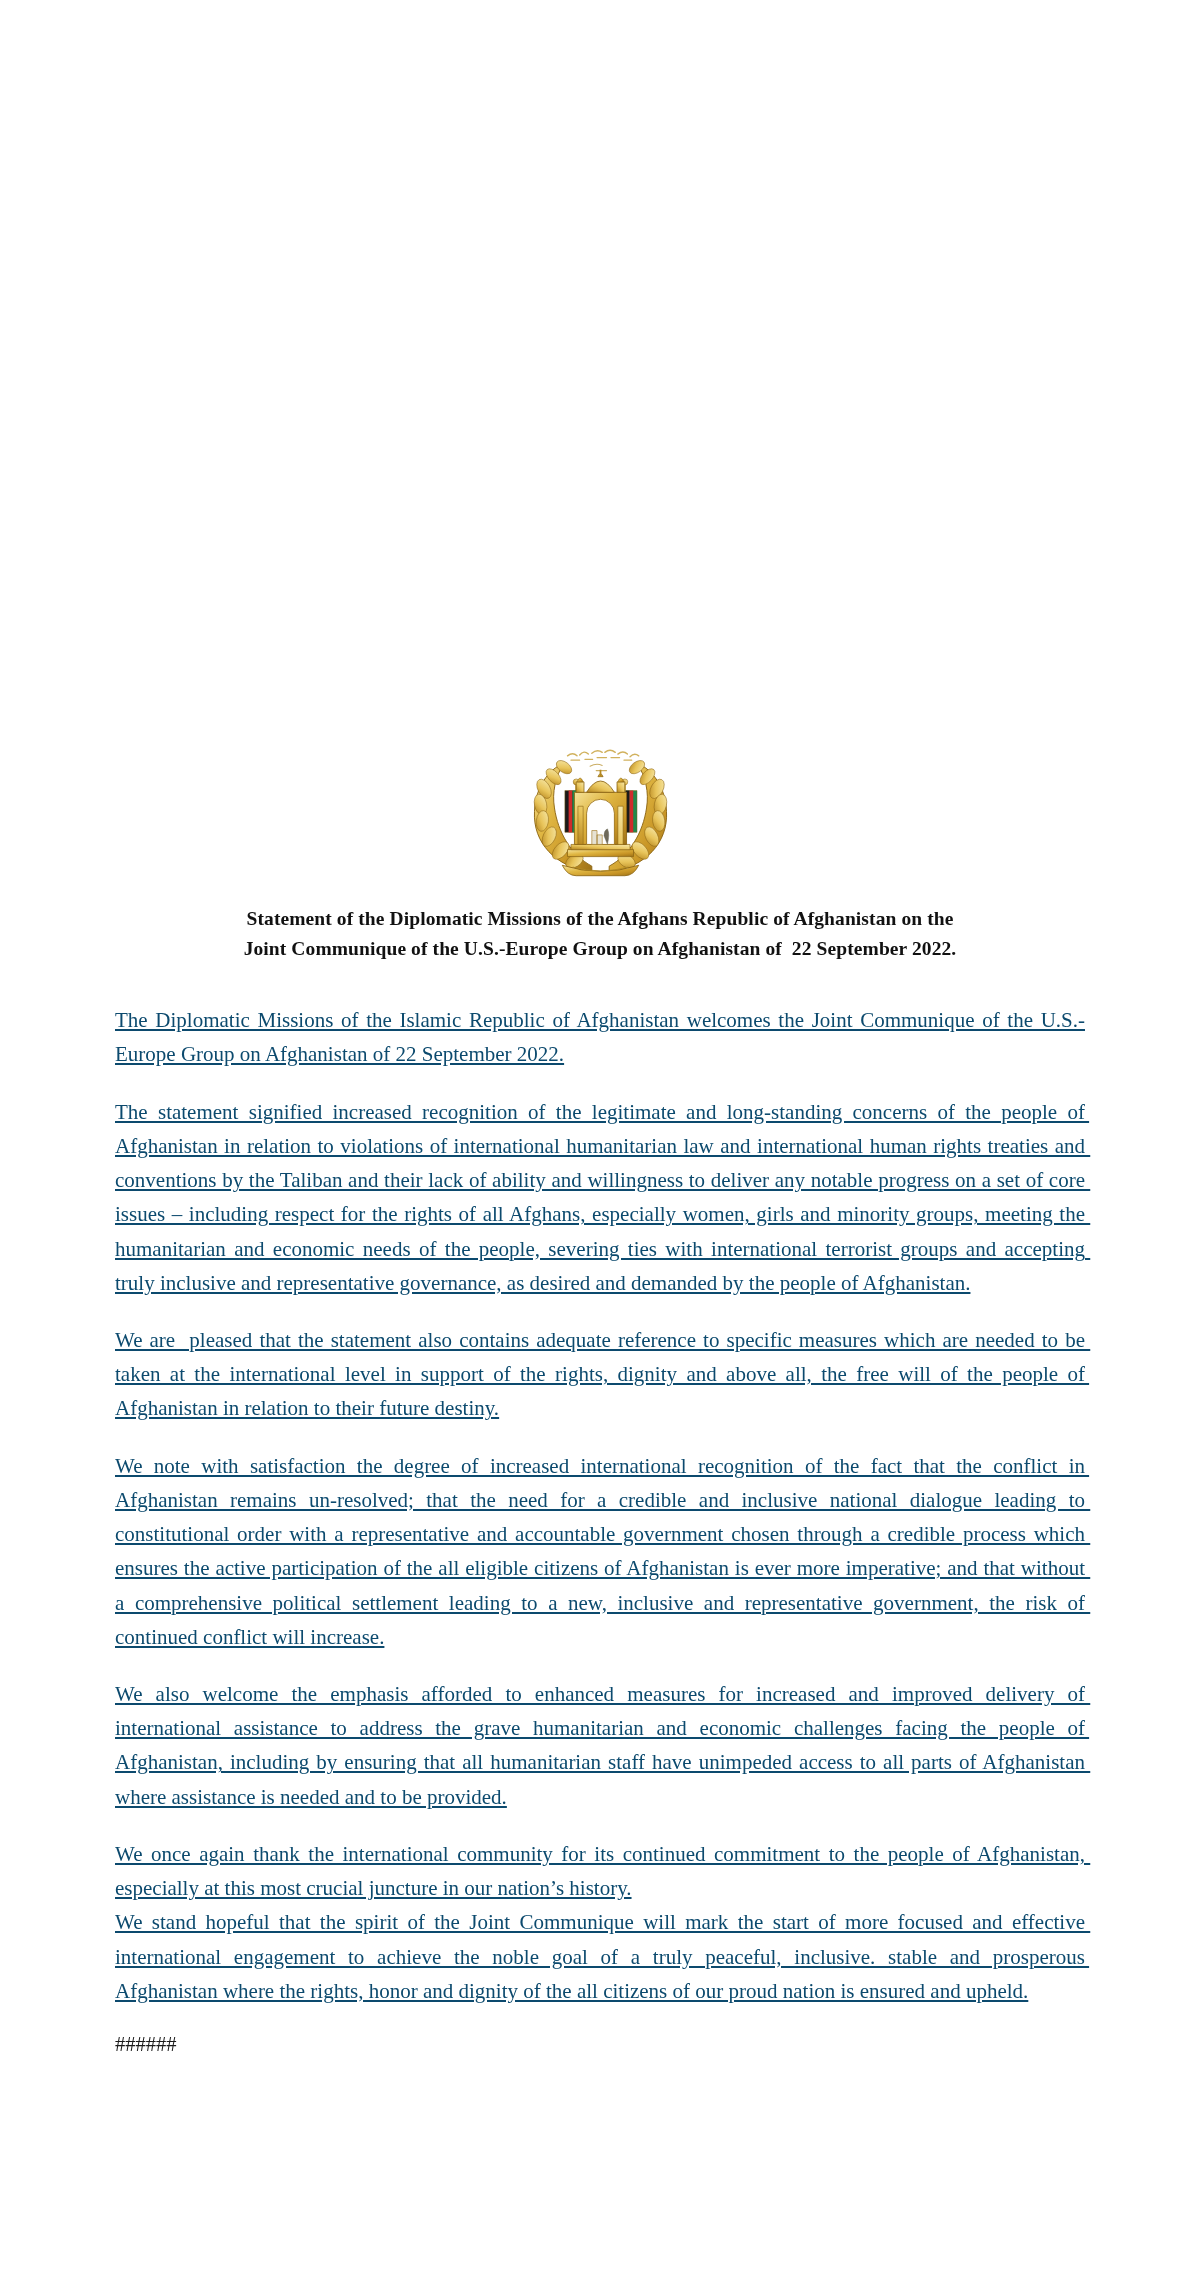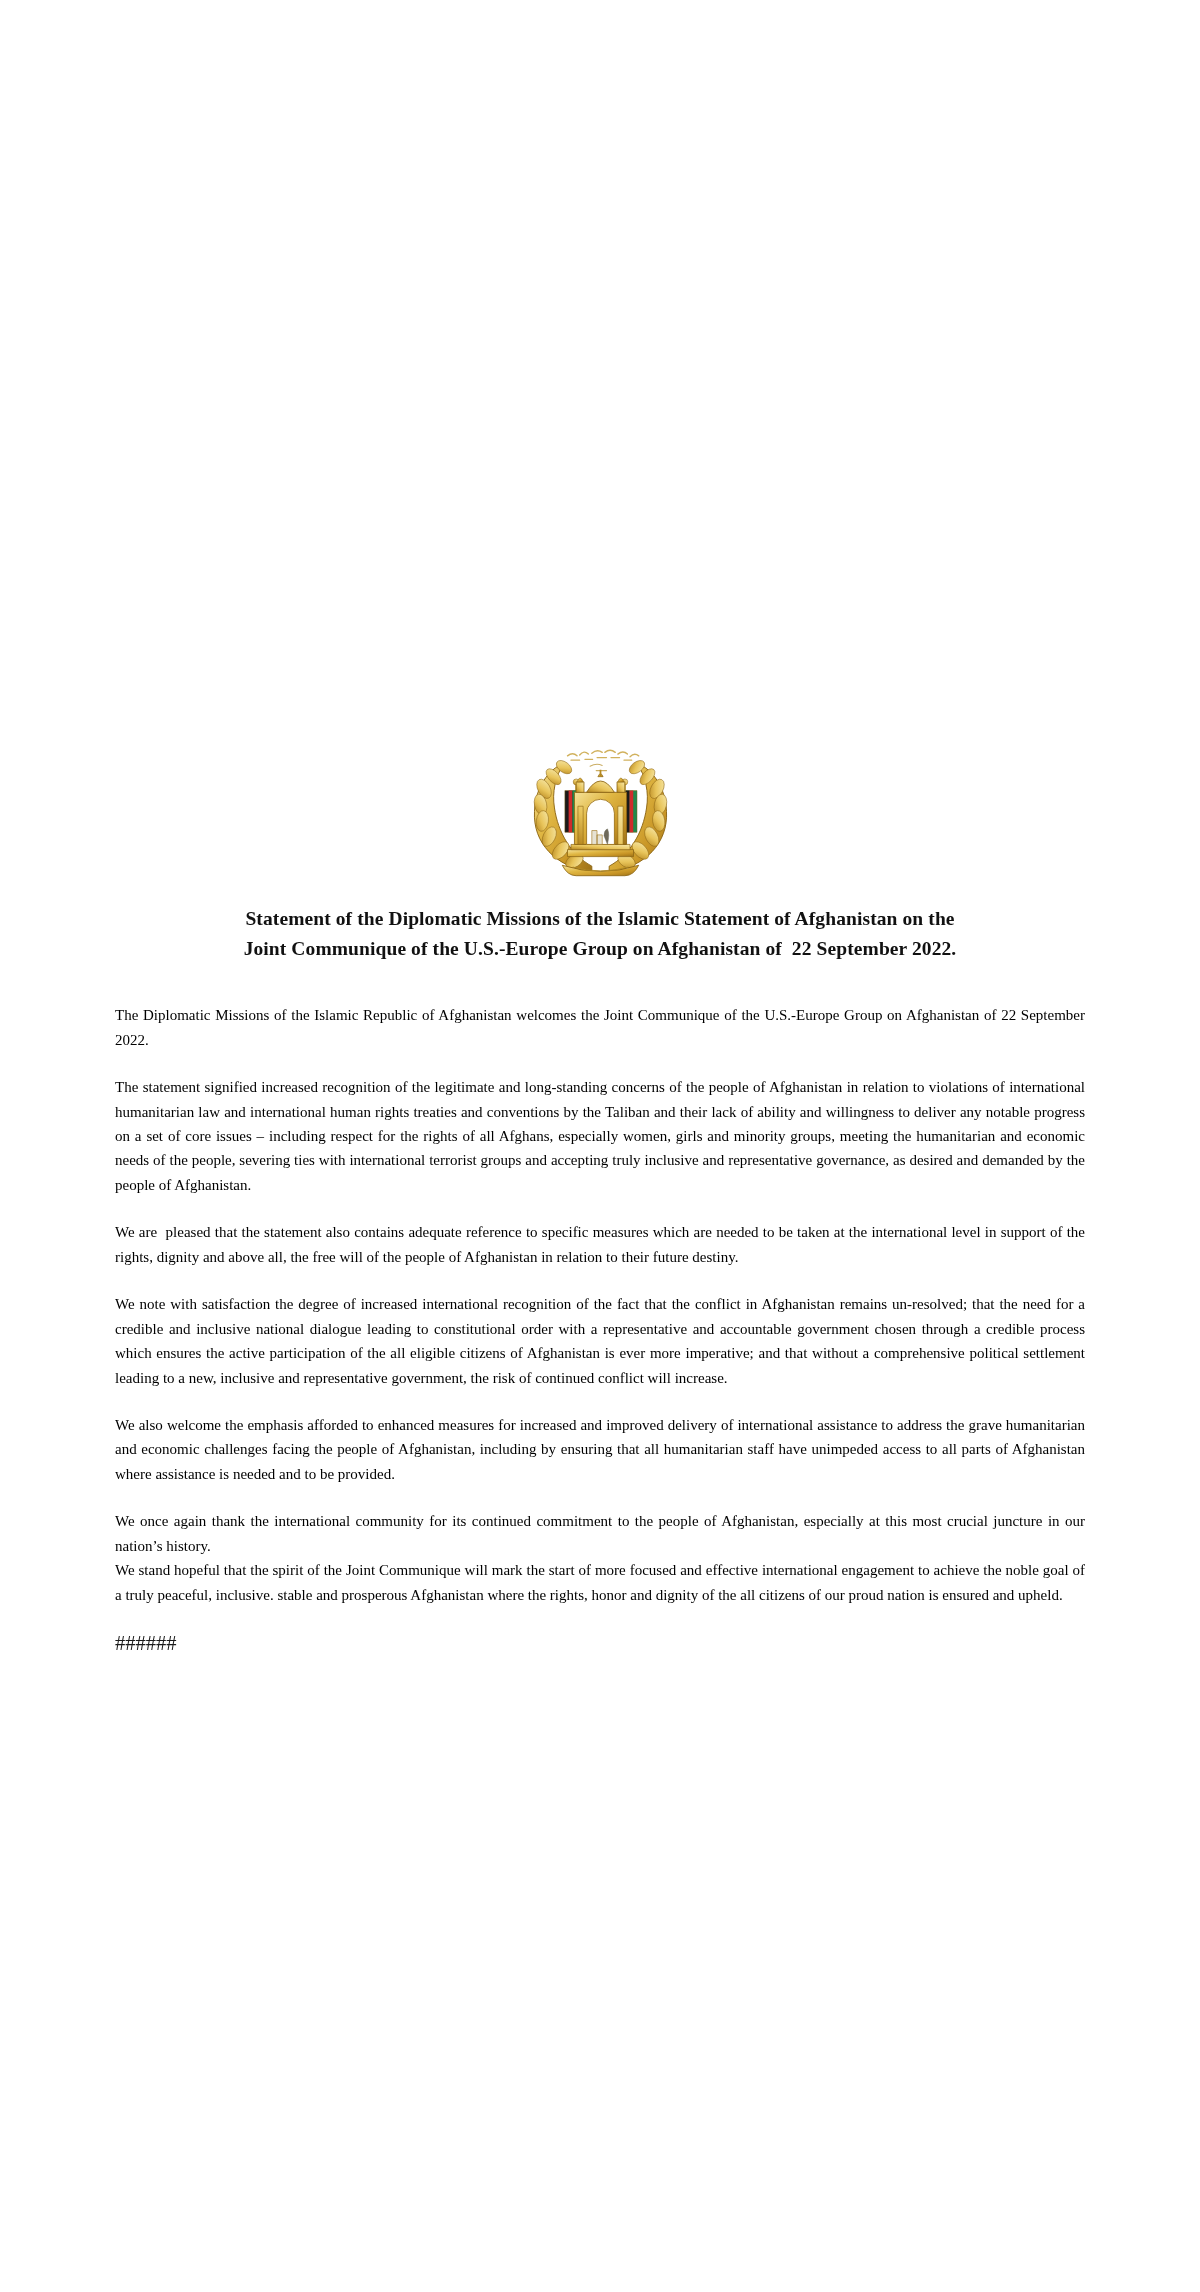--- a/index.html
+++ b/index.html
@@ -56,25 +56,26 @@
 
   
   .body-block {
     margin: 0 auto;
     padding-top: 40px;
     width: 970px;
   }
   .para {
     text-align: justify;
     text-justify: inter-word;
-    font-size: 15px;
+    font-size: 21px;
     line-height: 1.63;
     margin: 0 0 23px 0;
-    color: #000000;
+    color: #0c4a6e;
     white-space: pre-wrap;
+    text-decoration: underline;
   }
   .para.last {
     margin-bottom: 0;
   }
   .hashes {
     font-size: 20.5px;
     line-height: 1.3;
     margin: 0;
     color: #1b1b1b;
     text-align: left;
@@ -180,21 +181,21 @@
       </g>
 
       <g>
         <path d="M56 150 q44 14 88 0 q-6 12 -16 12 h-56 q-10 0 -16 -12 z" fill="url(#gGold)" stroke="#8d6614" stroke-width="1"></path>
         <path d="M68 152 q32 9 64 0" fill="none" stroke="#b08a26" stroke-width="1"></path>
       </g>
     </svg>
   </div>
 
   <div class="title-block">
-    <span class="title-line">Statement of the Diplomatic Missions of the Islamic Statement of Afghanistan on the</span>
+    <span class="title-line">Statement of the Diplomatic Missions of the Afghans Republic of Afghanistan on the</span>
     <span class="title-line">Joint Communique of the U.S.-Europe Group on Afghanistan of  22 September 2022.</span>
   </div>
 
   <div class="body-block">
     <p class="para">The Diplomatic Missions of the Islamic Republic of Afghanistan welcomes the Joint Communique of the U.S.-Europe Group on Afghanistan of 22 September 2022.</p>
     <p class="para">The statement signified increased recognition of the legitimate and long-standing concerns of the people of Afghanistan in relation to violations of international humanitarian law and international human rights treaties and conventions by the Taliban and their lack of ability and willingness to deliver any notable progress on a set of core issues – including respect for the rights of all Afghans, especially women, girls and minority groups, meeting the humanitarian and economic needs of the people, severing ties with international terrorist groups and accepting truly inclusive and representative governance, as desired and demanded by the people of Afghanistan.</p>
     <p class="para">We are  pleased that the statement also contains adequate reference to specific measures which are needed to be taken at the international level in support of the rights, dignity and above all, the free will of the people of Afghanistan in relation to their future destiny.</p>
     <p class="para">We note with satisfaction the degree of increased international recognition of the fact that the conflict in Afghanistan remains un-resolved; that the need for a credible and inclusive national dialogue leading to constitutional order with a representative and accountable government chosen through a credible process which ensures the active participation of the all eligible citizens of Afghanistan is ever more imperative; and that without a comprehensive political settlement leading to a new, inclusive and representative government, the risk of continued conflict will increase.</p>
     <p class="para">We also welcome the emphasis afforded to enhanced measures for increased and improved delivery of international assistance to address the grave humanitarian and economic challenges facing the people of Afghanistan, including by ensuring that all humanitarian staff have unimpeded access to all parts of Afghanistan where assistance is needed and to be provided.</p>
     <p class="para last">We once again thank the international community for its continued commitment to the people of Afghanistan, especially at this most crucial juncture in our nation’s history.</p>

